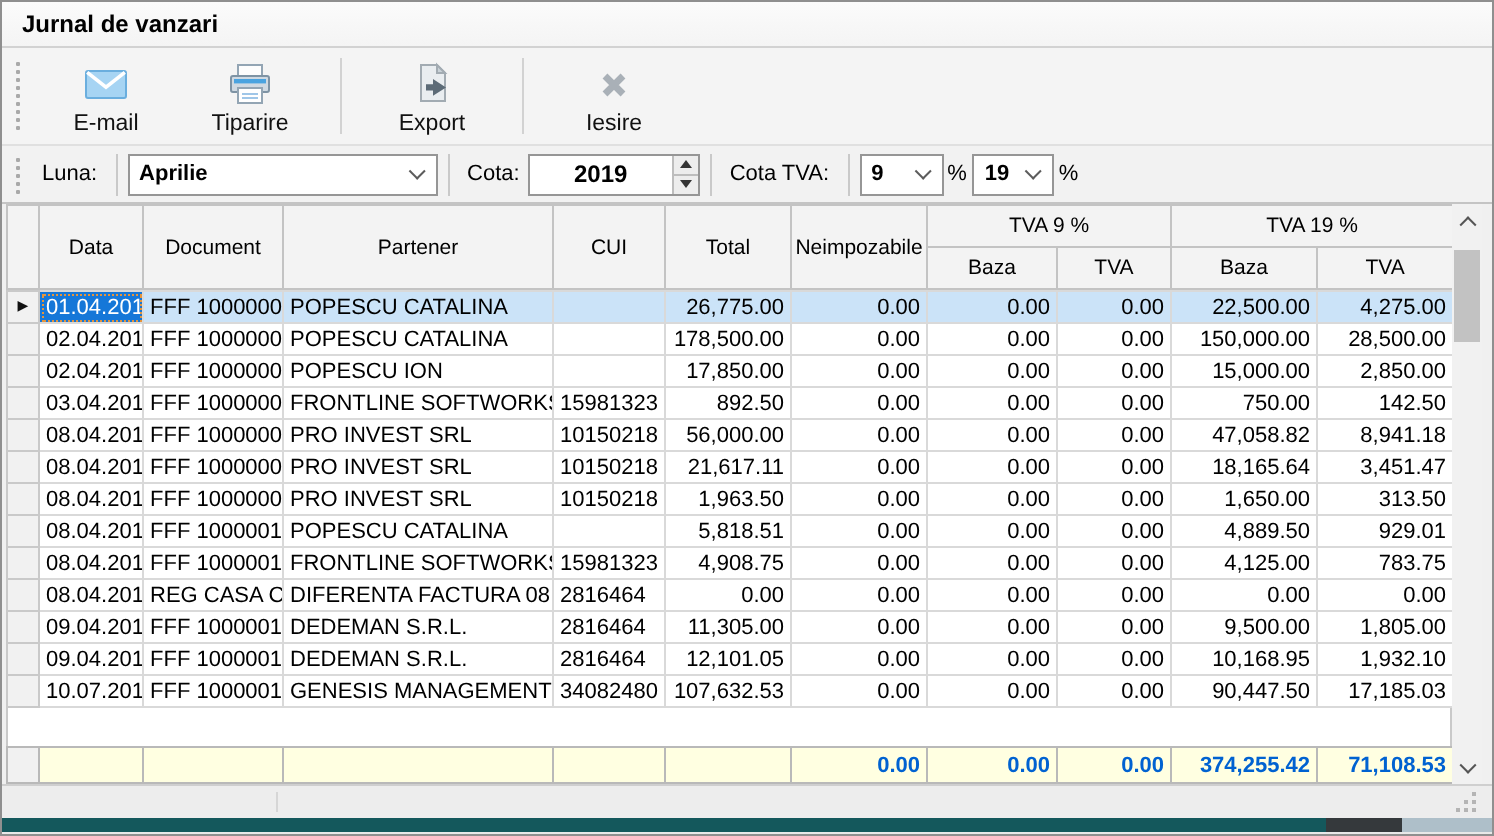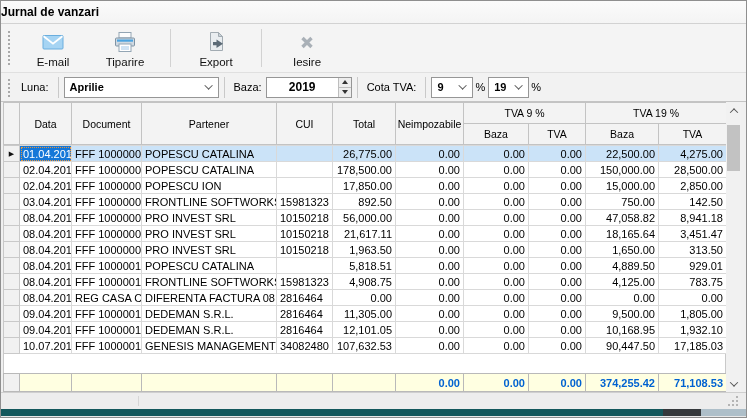--- a/index.html
+++ b/index.html
@@ -5,21 +5,21 @@
   * { margin:0; padding:0; box-sizing:border-box; }
   html,body { background:#d4d0c8; font-family:"Liberation Sans", sans-serif; }
   .window{
     position:relative; width:747px; height:418px;
     background:#f0f0f0; border:1px solid #8f8f8f;
     box-shadow:inset 0 0 0 1px #e8e8e8;
     overflow:hidden;
   }
   
   .titlebar{
-    height:23px; display:flex; align-items:center; padding-left:0;
+    height:23px; display:flex; align-items:center; padding-left:10px;
     background:linear-gradient(#fbfbfb,#f4f4f4); border-bottom:1px solid #d2d2d2;
   }
   .titlebar .title{ font-size:12px; font-weight:bold; color:#000; }
   
   .toolbar{
     height:49px; display:flex; align-items:center;
     background:#f4f4f4; border-bottom:1px solid #e0e0e0; padding-left:5px;
   }
   .grip{
     width:5px; height:38px; margin-right:6px;
@@ -179,21 +179,21 @@
 
   <div class="filterbar">
     <div class="grip2"></div>
     <span class="f-label">Luna:</span>
     <div class="f-sep"></div>
     <div class="combo combo-luna">
       <span>Aprilie</span>
       <span class="chev"></span>
     </div>
     <div class="f-sep"></div>
-    <span class="f-label">Baza:</span>
+    <span class="f-label">Cota:</span>
     <div class="spinedit">
       <span class="spin-val">2019</span>
       <span class="spinbtns">
           <button class="spinbtn up"></button>
           <button class="spinbtn down"></button>
         </span>
     </div>
     <div class="f-sep"></div>
     <span class="f-label">Cota TVA:</span>
     <div class="f-sep"></div>

